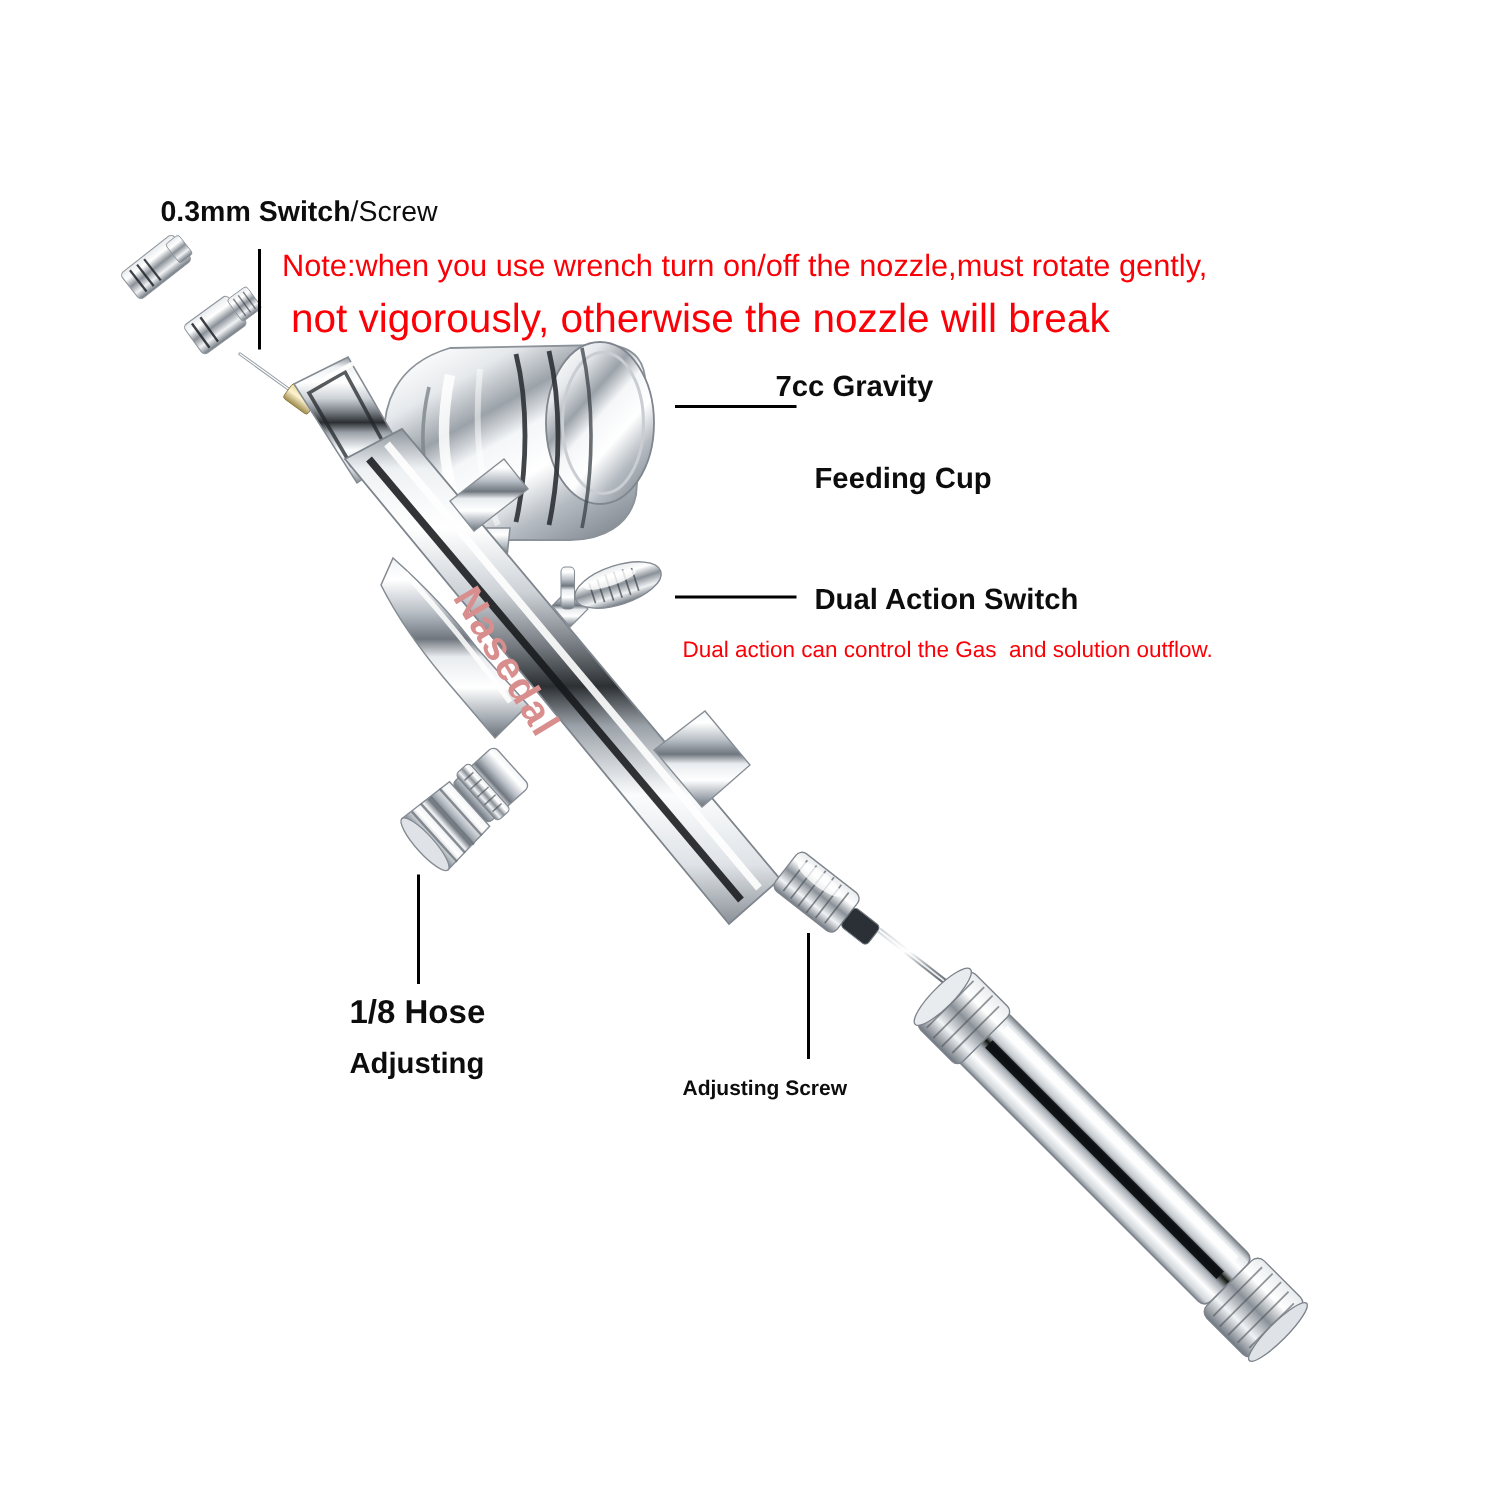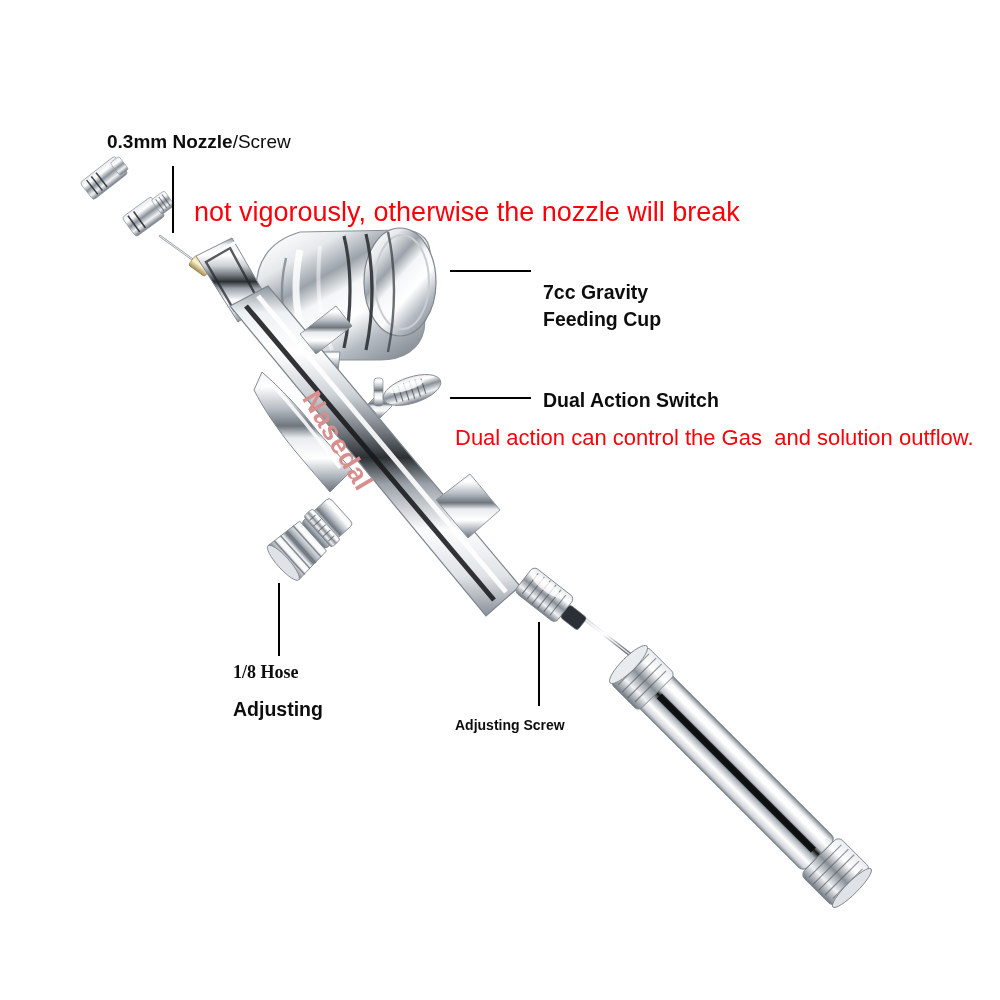--- a/index.html
+++ b/index.html
@@ -46,29 +46,29 @@
     position: absolute;
     color: #d98e8e;
     font-family: "Liberation Sans", sans-serif;
     font-weight: bold;
     letter-spacing: 1px;
     white-space: pre;
     transform-origin: left top;
   }
   #t-nozzle       { left: 107px; top: 131px;  font-size: 19px; }
   #t-nozzle-2     { font-weight: normal; }
-  #t-cup-1        { left: 543px; top: 247px;  font-size: 19.5px; margin-top: 34px; }
+  #t-cup-1        { left: 517px; top: 247px;  font-size: 19.5px; }
   #t-cup-2        { left: 543px; top: 283px;  font-size: 19.5px; margin-top: 25px; }
   #t-switch       { left: 543px; top: 389px;  font-size: 19.5px; }
-  #t-hose-1       { left: 233px; top: 662px;  font-size: 18px; font-family: Liberation Serif, serif; }
+  #t-hose-1       { left: 233px; top: 662px;  font-size: 22px; }
   #t-hose-2       { left: 233px; top: 698px;  font-size: 19.5px; }
   #t-screw        { left: 455px; top: 717px;  font-size: 14px; }
   #n-note-1       { left: 188px; top: 166px;  font-size: 20.5px; }
   #n-note-2       { left: 194px; top: 197px;  font-size: 27px; }
-  #n-dual         { left: 455px; top: 425px;  font-size: 22px; }
+  #n-dual         { left: 455px; top: 425px;  font-size: 15px; }
   #r-div-nozzle   { left: 172px; top: 166px;  width: 2px;  height: 67px; }
   #r-cup          { left: 450px; top: 270px;  width: 81px; height: 2px; }
   #r-switch       { left: 450px; top: 397px;  width: 81px; height: 2px; }
   #r-hose         { left: 278px; top: 583px;  width: 2px;  height: 73px; }
   #r-screw        { left: 538px; top: 622px;  width: 2px;  height: 84px; }
   #brand-nasedal  { left: 322px; top: 386px;  font-size: 27px; transform: rotate(59deg); }
 </style>
 </head>
 <body>
 
@@ -307,25 +307,26 @@
   </svg>
 
   <div class="rule" id="r-div-nozzle"></div>
   <div class="rule" id="r-cup"></div>
   <div class="rule" id="r-switch"></div>
   <div class="rule" id="r-hose"></div>
   <div class="rule" id="r-screw"></div>
 
   <div class="brand" id="brand-nasedal">Nasedal</div>
 
-  <div class="lbl lbl-bold" id="t-nozzle"><span>0.3mm Nozzle</span><span id="t-nozzle-2">/Screw</span></div>
+  <div class="lbl lbl-bold" id="t-nozzle"><span>0.3mm Switch</span><span id="t-nozzle-2">/Screw</span></div>
 
   <div class="lbl lbl-bold" id="t-cup-1">7cc Gravity</div>
   <div class="lbl lbl-bold" id="t-cup-2">Feeding Cup</div>
   <div class="lbl lbl-bold" id="t-switch">Dual Action Switch</div>
   <div class="lbl lbl-bold" id="t-hose-1">1/8 Hose</div>
   <div class="lbl lbl-bold" id="t-hose-2">Adjusting</div>
   <div class="lbl lbl-bold" id="t-screw">Adjusting Screw</div>
 
+  <div class="note" id="n-note-1">Note:when you use wrench turn on/off the nozzle,must rotate gently,</div>
   <div class="note" id="n-note-2">not vigorously, otherwise the nozzle will break</div>
   <div class="note" id="n-dual">Dual action can control the Gas  and solution outflow.</div>
 
 </div>
 
 </body></html>

